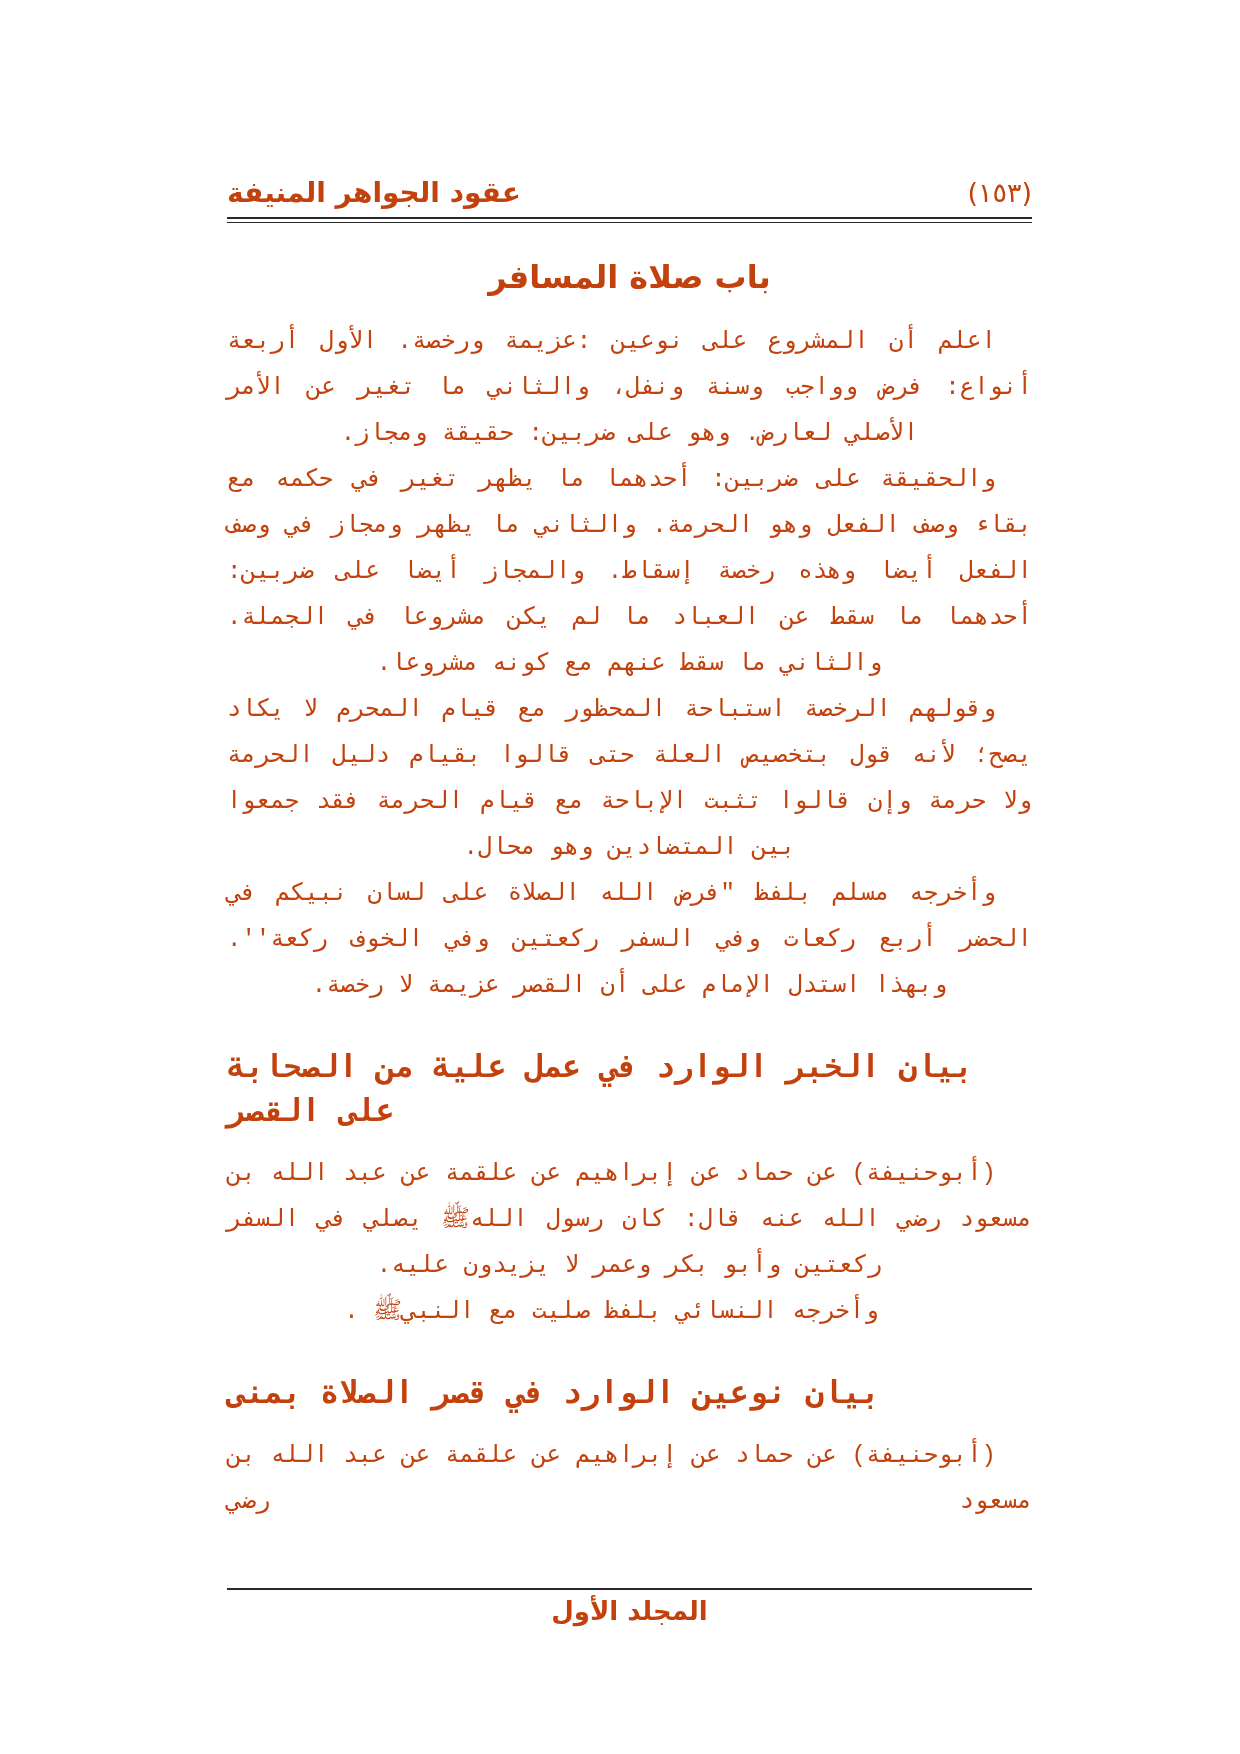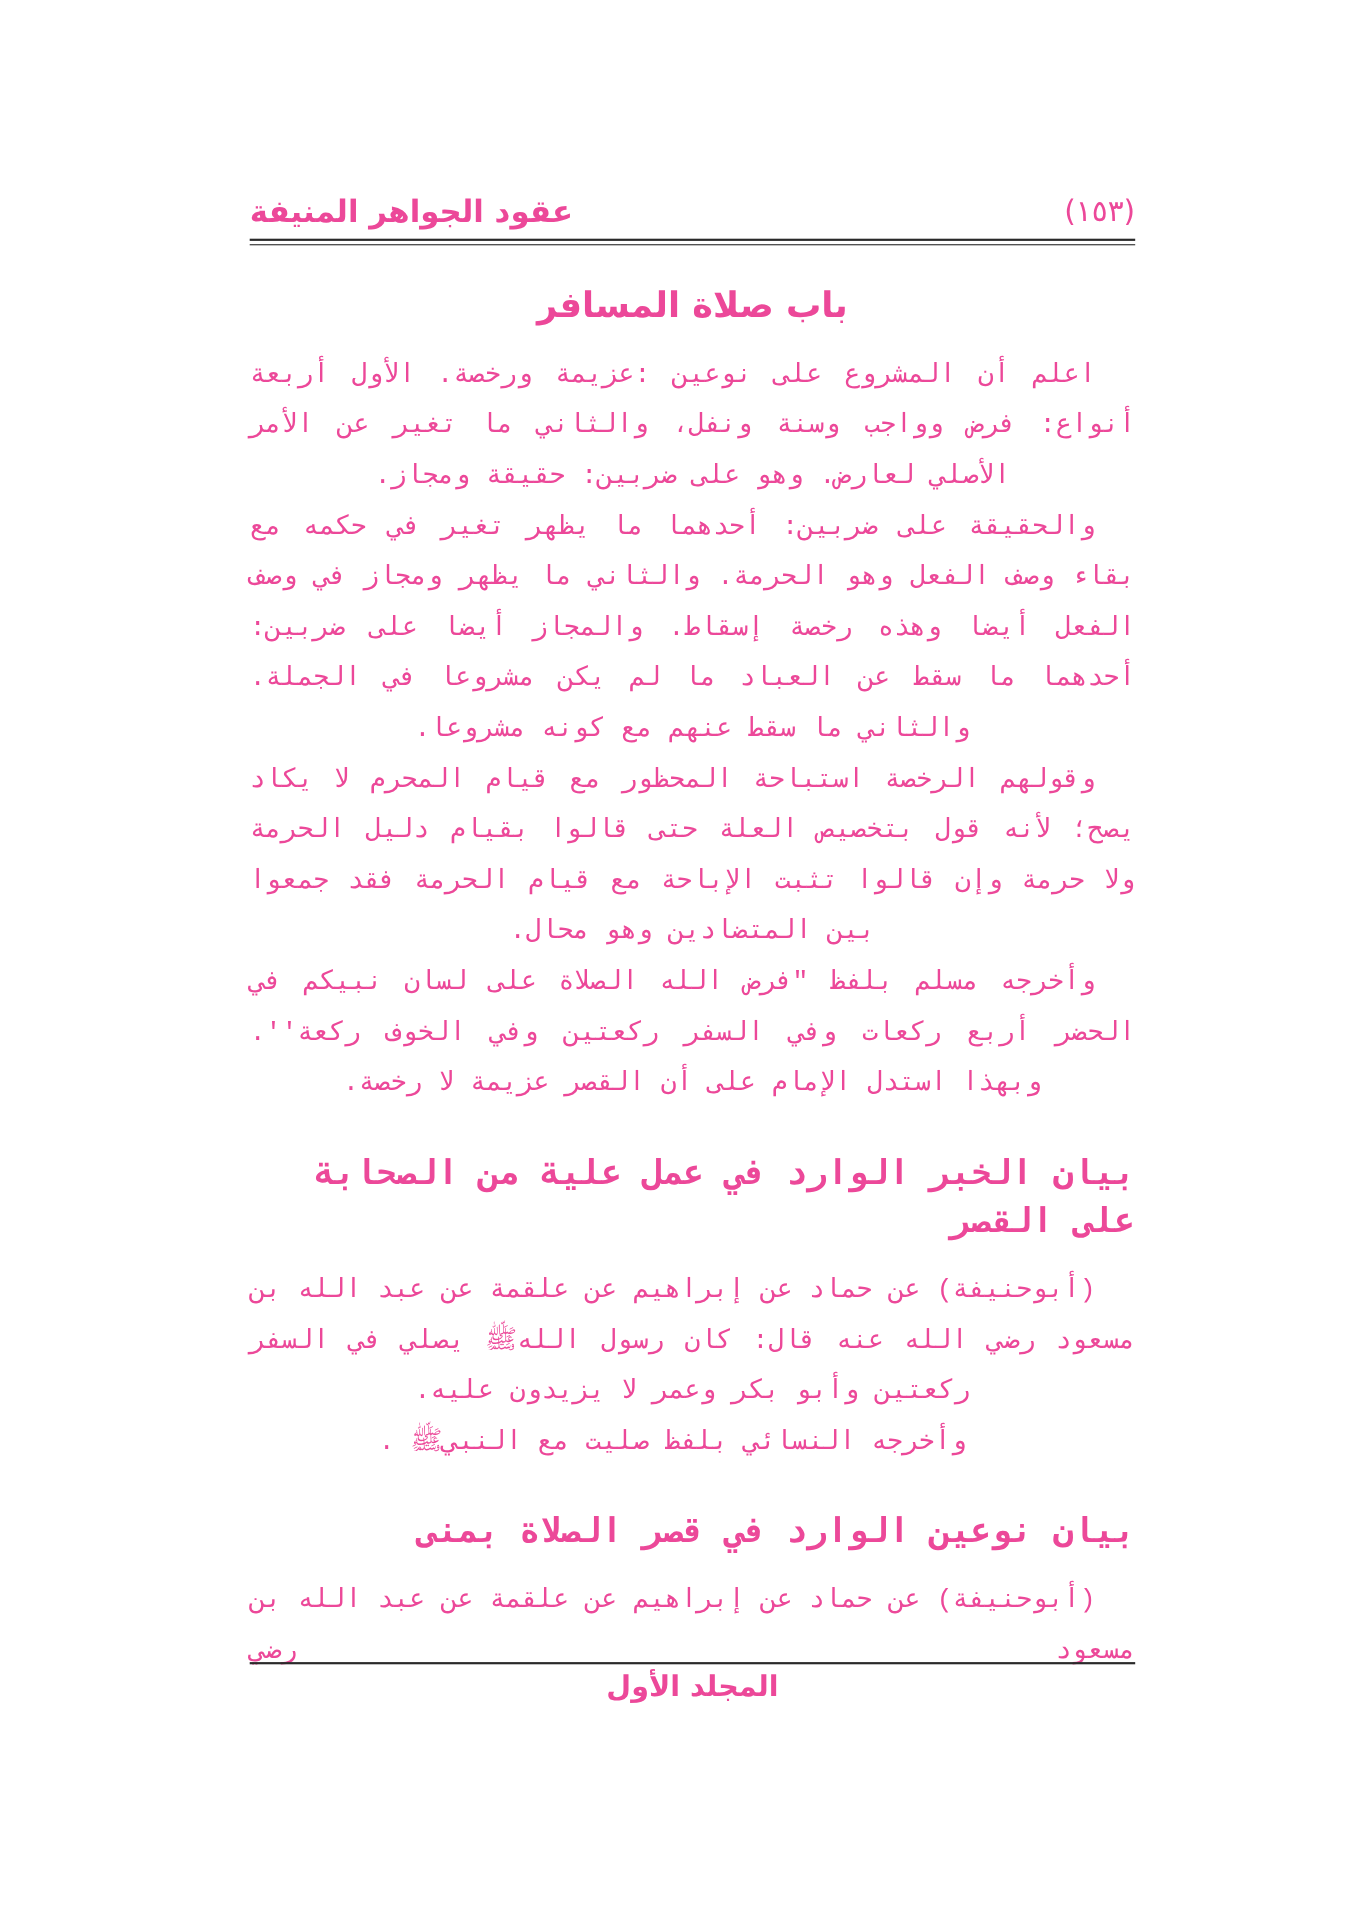--- a/index.html
+++ b/index.html
@@ -2,21 +2,21 @@
 <html lang="ar"><head>
 <meta charset="utf-8">
 <style>
   html, body { margin: 0; padding: 0; background: #e8e8e8; }
   .page {
     position: relative;
     width: 1240px;
     height: 1754px;
     margin: 0 auto;
     background: #ffffff;
-    color: #ec4899;
+    color: #c2410c;
     font-family: "DejaVu Sans", sans-serif;
     overflow: hidden;
   }
   .content {
     position: absolute;
     left: 227px;
     top: 0;
     width: 805px;
     direction: rtl;
   }
@@ -62,32 +62,32 @@
   }
   .para {
     margin: 0;
     text-indent: 36px;
     text-align: justify;
     text-align-last: center;
   }
   .para.force-justify { text-align-last: justify; }
   .section-heading {
     margin: 38px 0 16px 0;
-    text-align: right;
+    text-align: left;
     font-size: 31px;
     font-weight: bold;
     line-height: 44px;
     text-indent: 0;
   }
   
   .page-footer {
     position: absolute;
     left: 227px;
     width: 805px;
-    top: 1511px;
+    top: 1588px;
   }
   .footer-rule {
     border-top: 2px solid #2a2a2a;
     height: 0;
   }
   .volume-label {
     margin-top: 6px;
     text-align: center;
     font-weight: bold;
     font-size: 26px;

